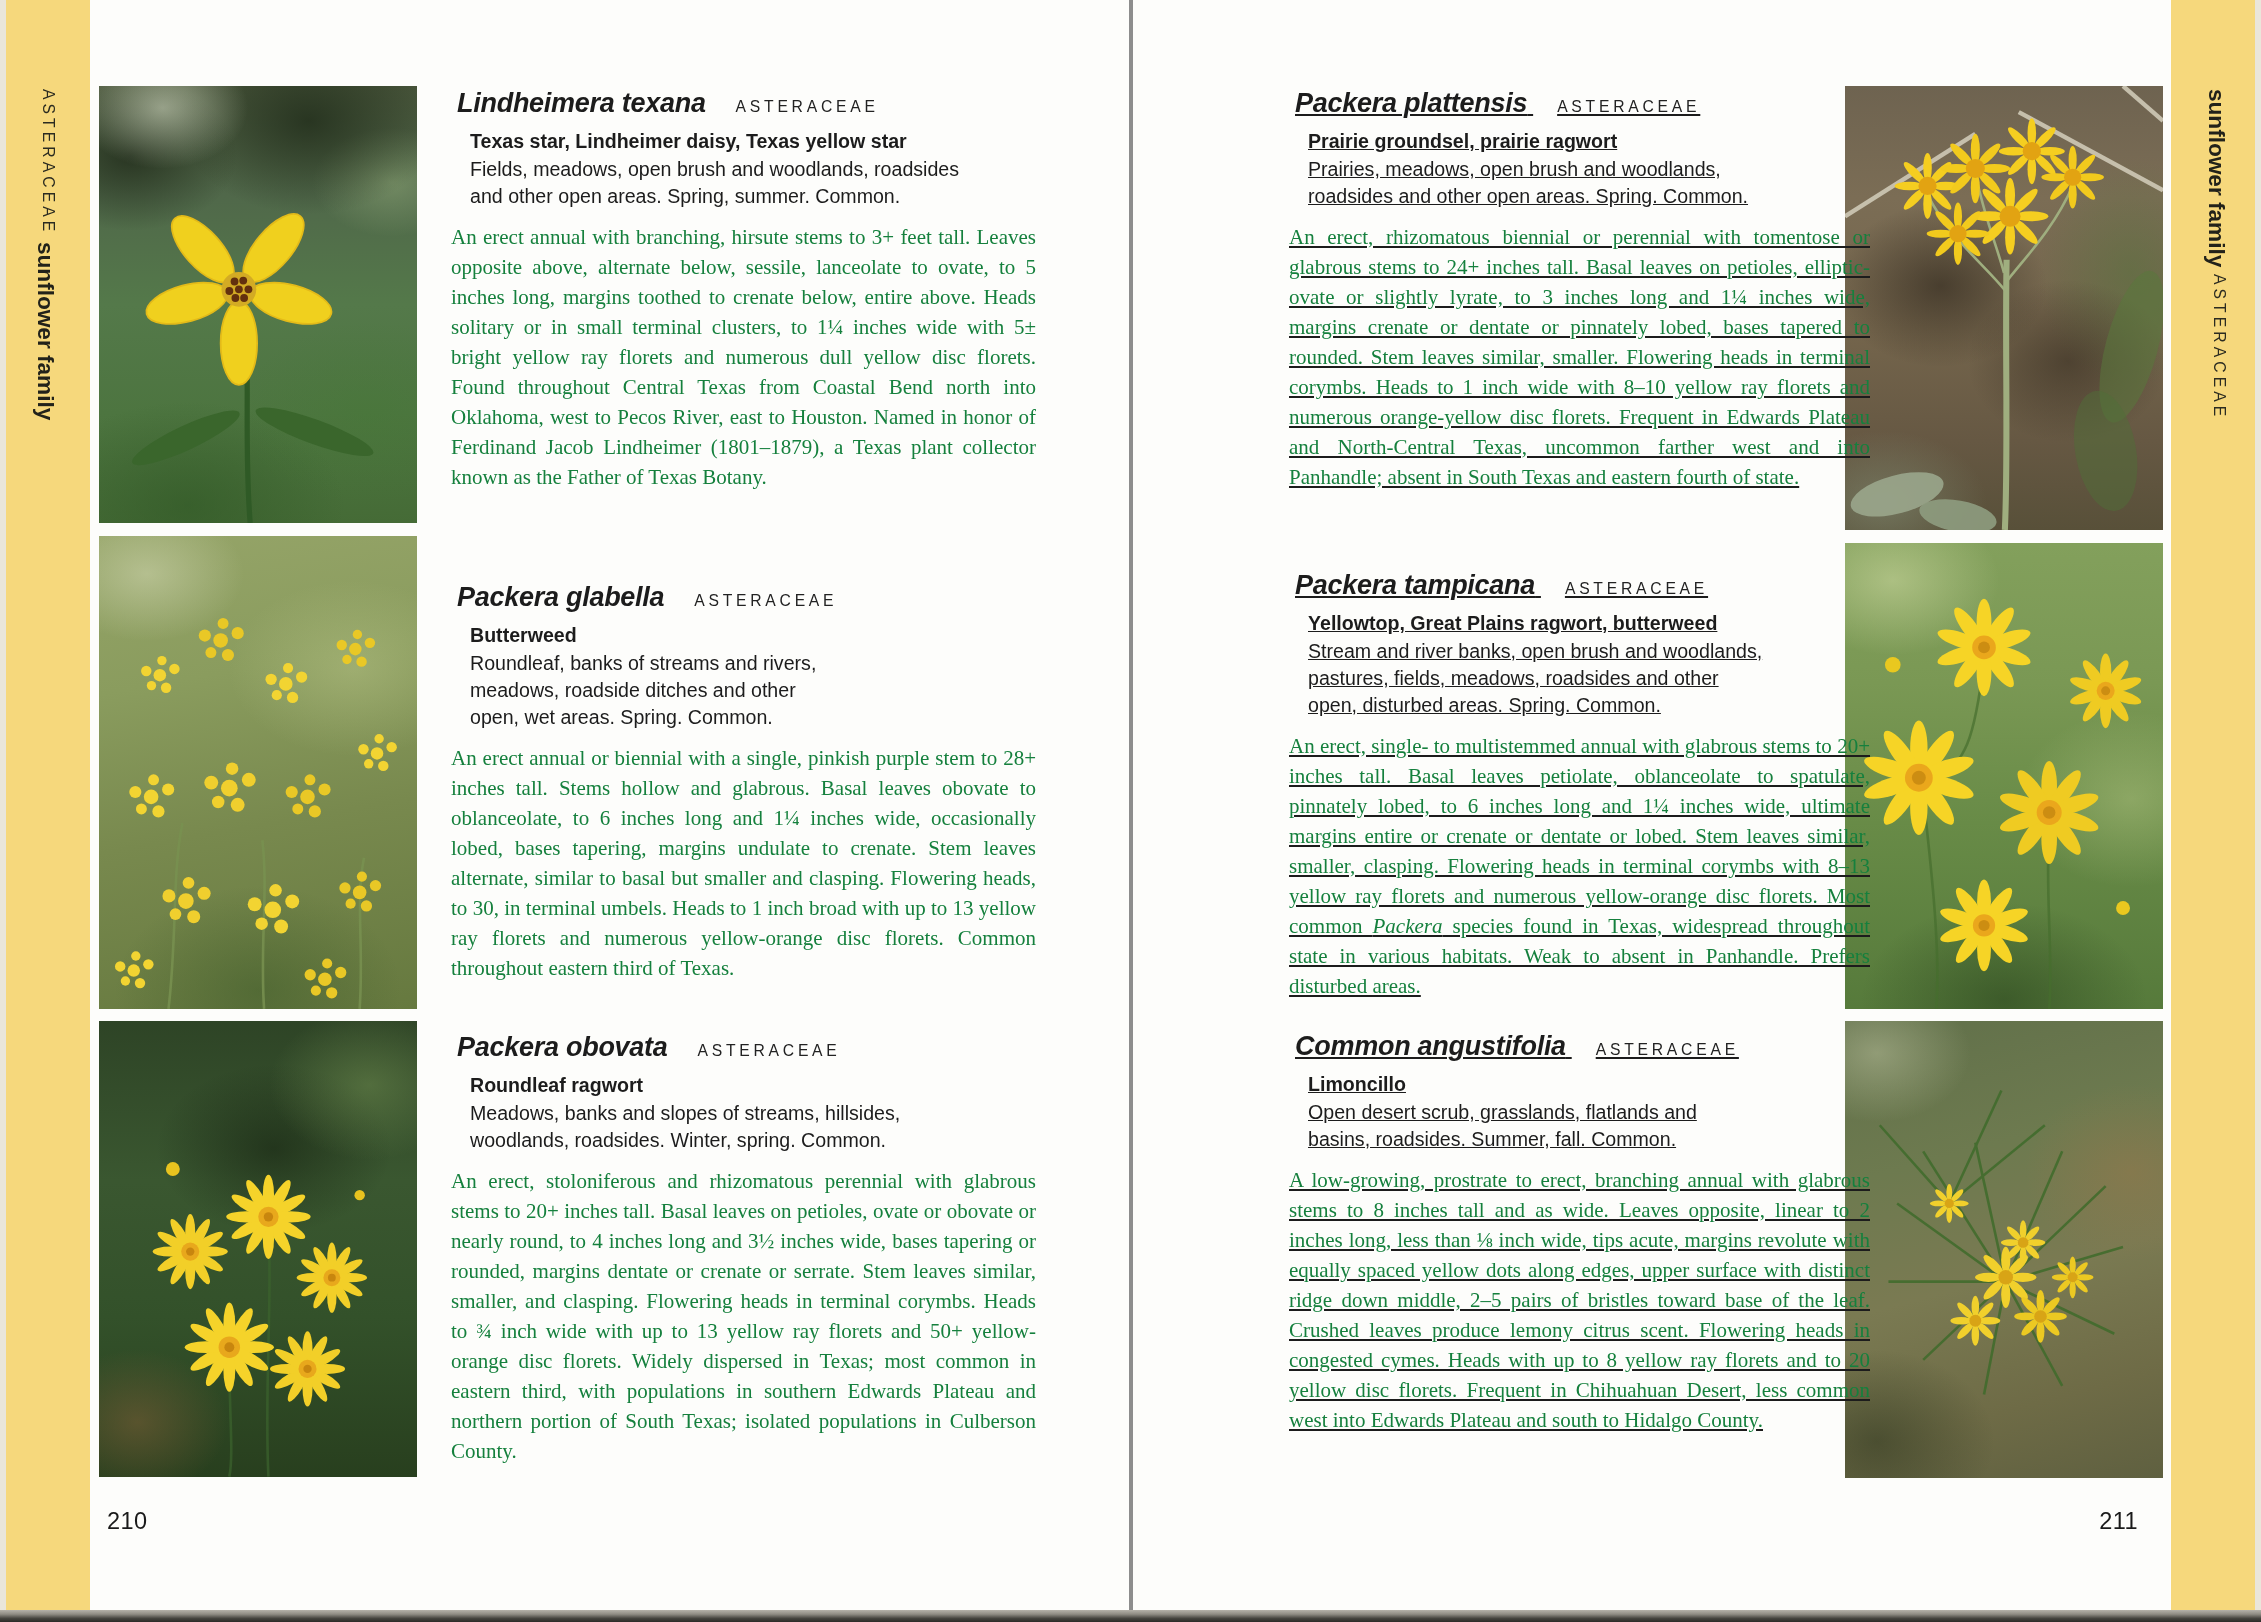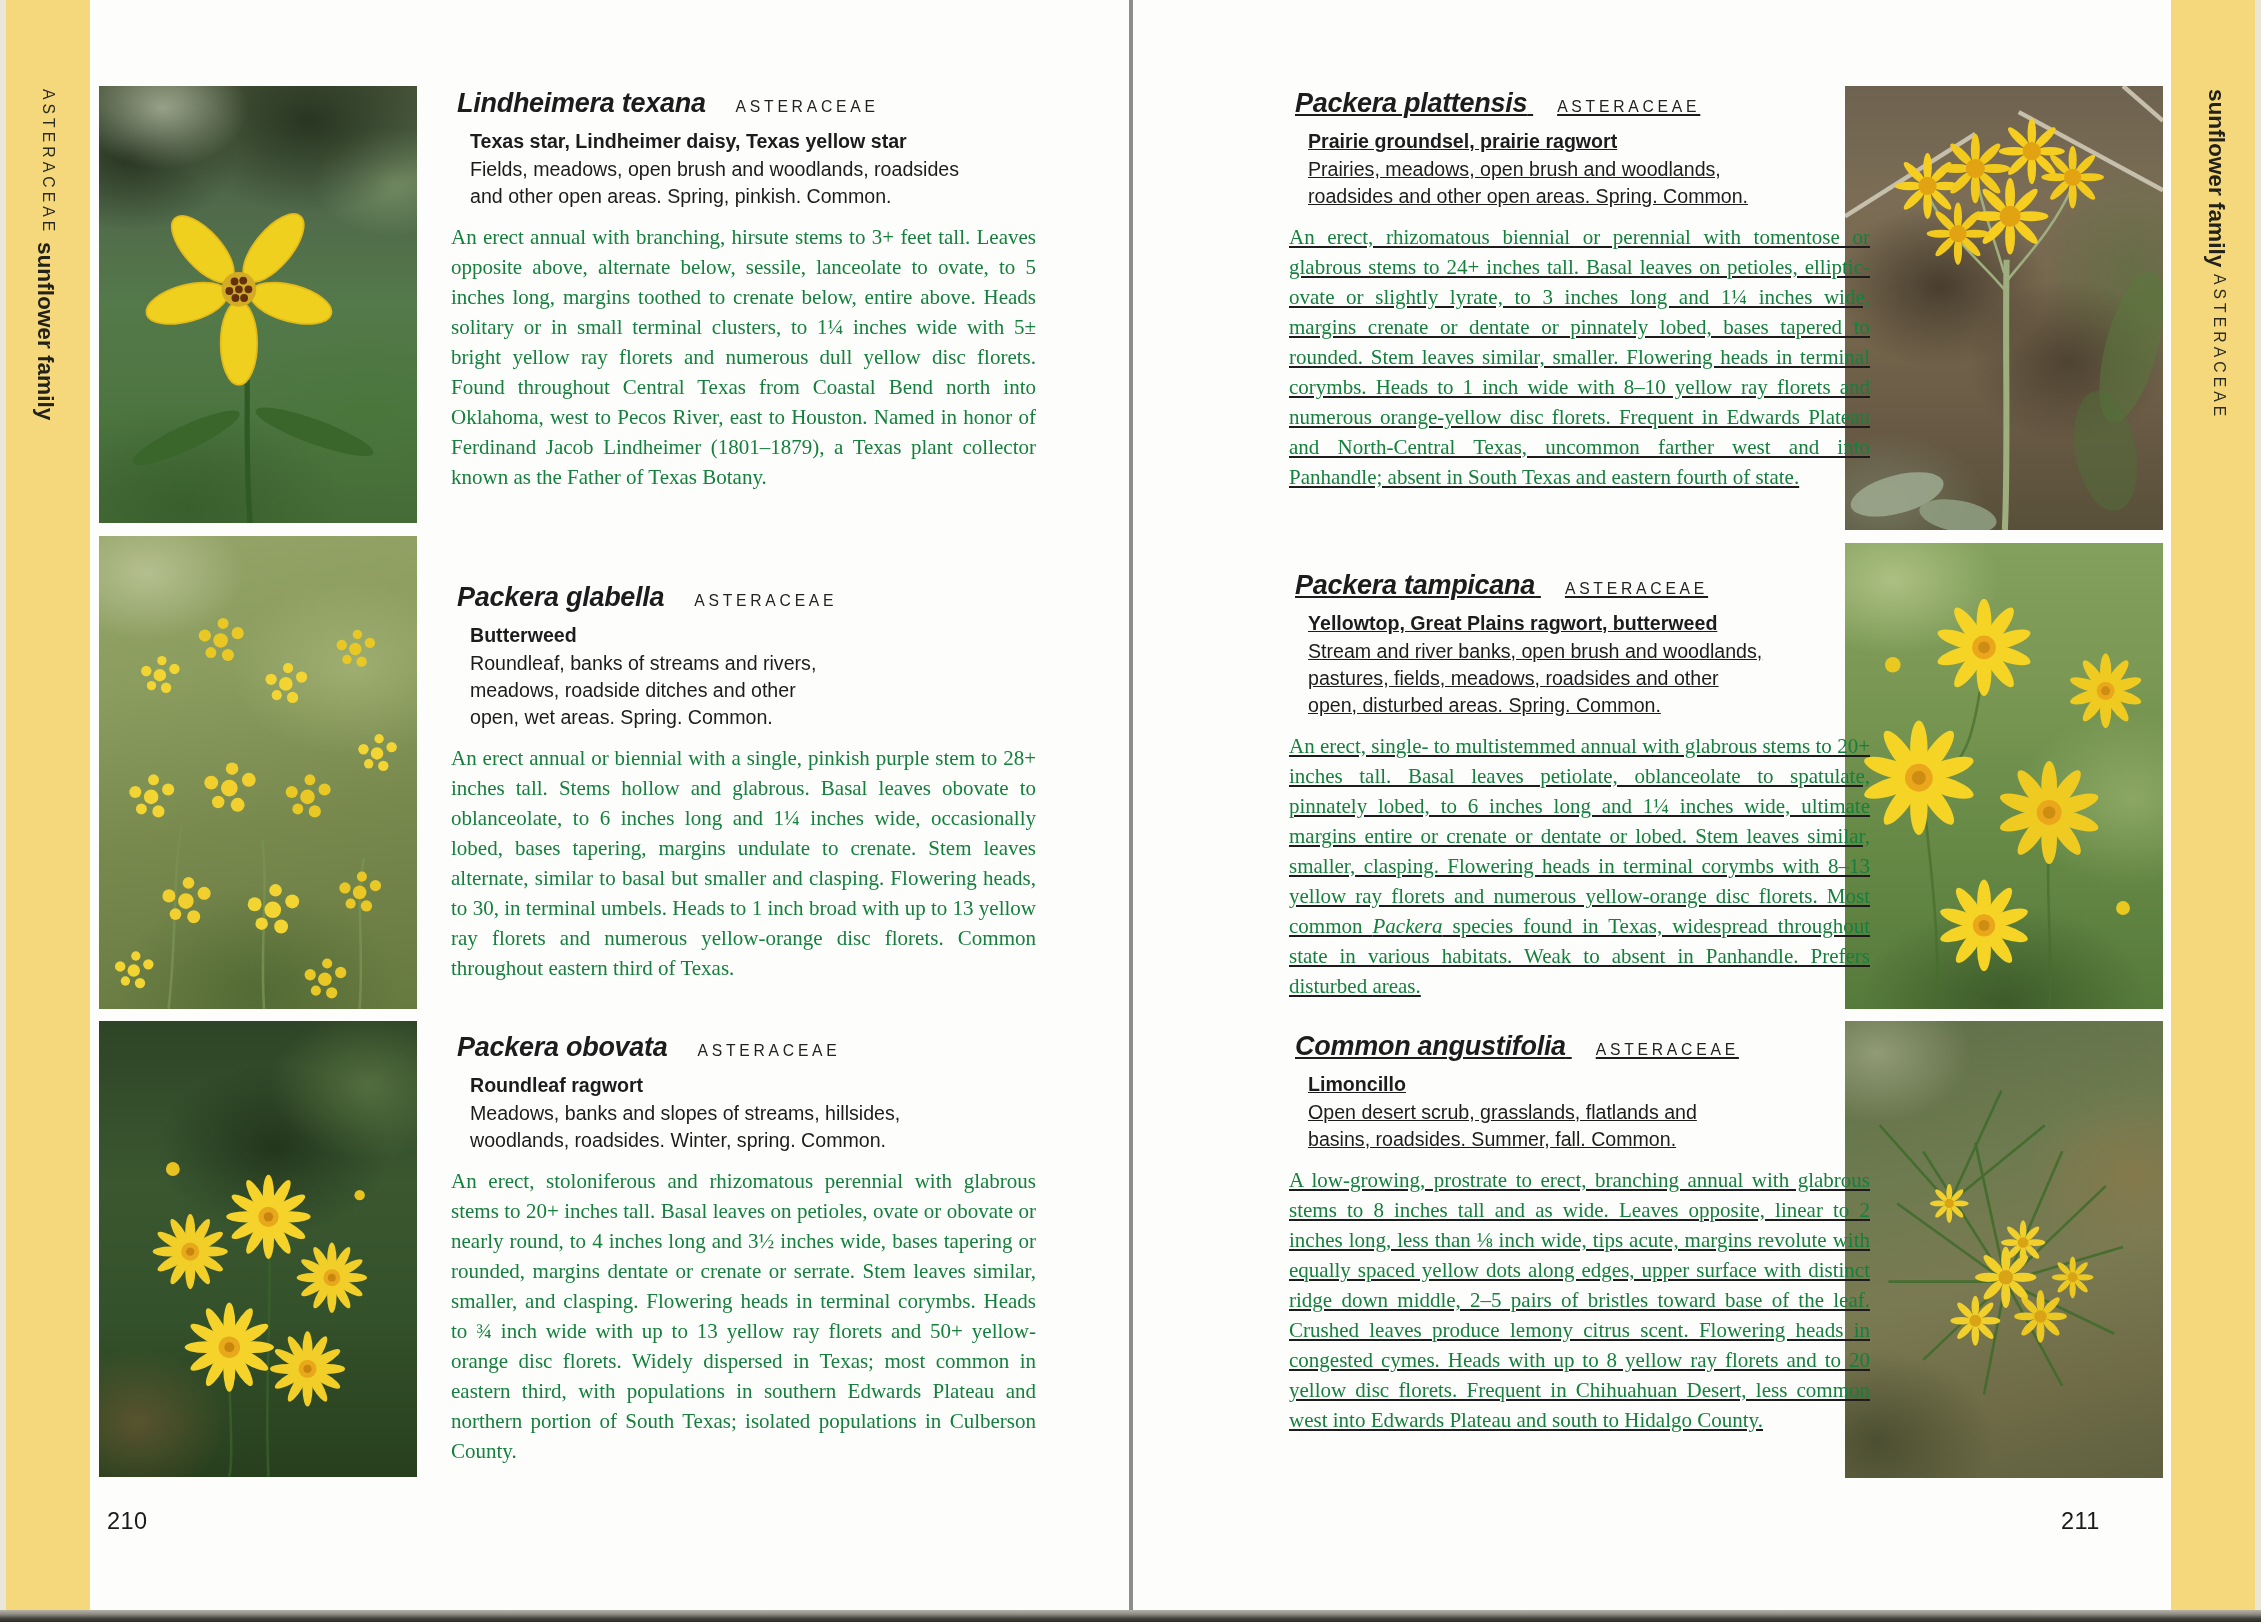--- a/index.html
+++ b/index.html
@@ -83,21 +83,21 @@
   .sp-habitat{margin:1.7px 0 0 19px;font-size:19.6px;line-height:27px;}
   .sp-desc{
     margin:12px 0 0 0;
     font-family:"Liberation Serif", serif;
     font-size:21px;line-height:30px;
     text-align:justify;color:#15803d;
   }
   
   .pageno{position:absolute;top:1508px;font-size:23.5px;letter-spacing:0.02em;color:#1a1a1a;}
   .pageno-left{left:107px;text-align:center;}
-  .pageno-right{left:2061px;width:77px;}
+  .pageno-right{left:2061px;width:77px;text-align:right;}
 </style>
 </head>
 <body>
 
 <div class="sheet">
 
   <aside class="strip strip-left">
     <div class="vtext">
       <div class="fam-latin">ASTERACEAE</div>
       <div class="fam-common">sunflower family</div>
@@ -331,21 +331,21 @@
   </figure>
 
   <section class="species sp-l" style="top:82px">
     <h2 class="sp-head">
       <span class="sp-name">Lindheimera texana</span>
       <span class="sp-family">ASTERACEAE</span>
     </h2>
     <p class="sp-common">Texas star, Lindheimer daisy, Texas yellow star</p>
     <div class="sp-habitat">
       <div>Fields, meadows, open brush and woodlands, roadsides</div>
-      <div>and other open areas. Spring, pinkish. Common.</div>
+      <div>and other open areas. Spring, summer. Common.</div>
     </div>
     <p class="sp-desc">An erect annual with branching, hirsute stems to 3+ feet tall. Leaves opposite above, alternate below, sessile, lanceolate to ovate, to 5 inches long, margins toothed to crenate below, entire above. Heads solitary or in small terminal clusters, to 1¼ inches wide with 5± bright yellow ray florets and numerous dull yellow disc florets. Found throughout Central Texas from Coastal Bend north into Oklahoma, west to Pecos River, east to Houston. Named in honor of Ferdinand Jacob Lindheimer (1801–1879), a Texas plant collector known as the Father of Texas Botany.</p>
   </section>
 
   <section class="species sp-l" style="top:576px">
     <h2 class="sp-head">
       <span class="sp-name">Packera glabella</span>
       <span class="sp-family">ASTERACEAE</span>
     </h2>
     <p class="sp-common">Butterweed</p>

